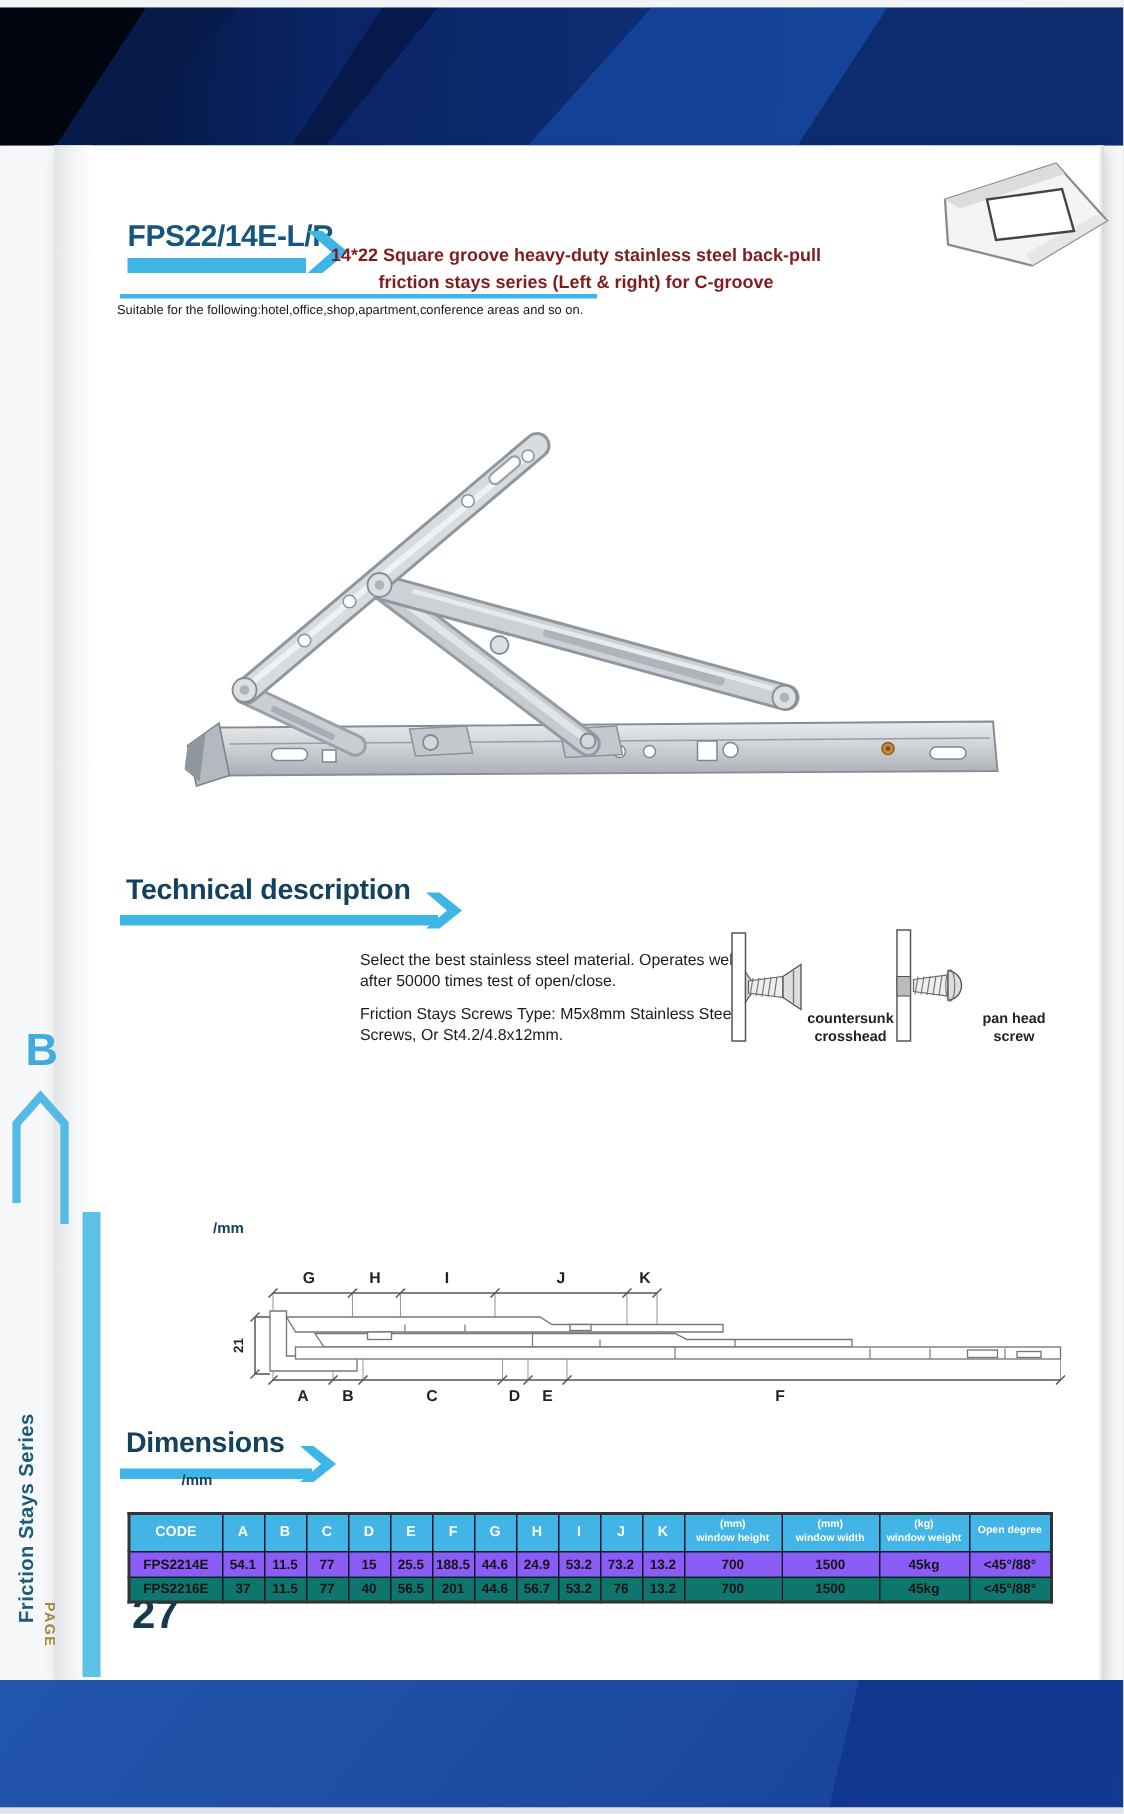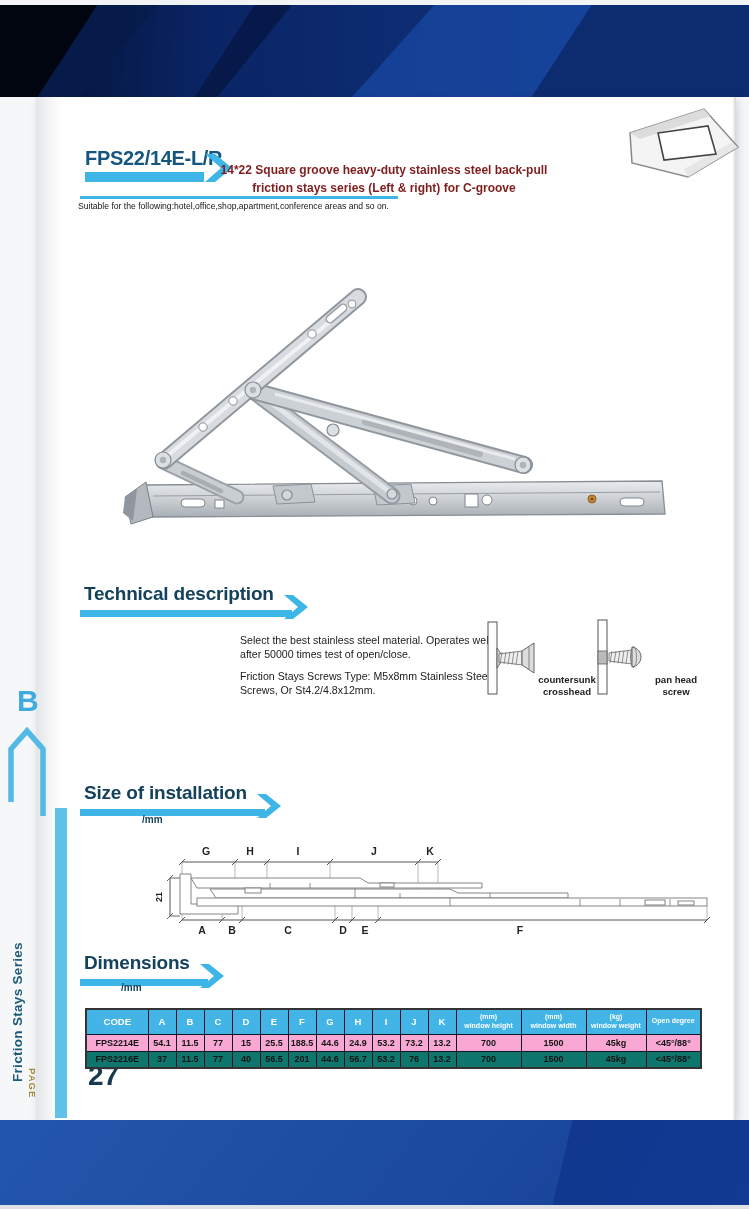--- a/index.html
+++ b/index.html
@@ -69,21 +69,21 @@
     font-weight:700; color:#a3893b; letter-spacing:1px; }
   .sb-num { position:absolute; left:88px; top:1060px; font-size:28px; font-weight:800; color:#16394f; }
 
   
   .dim-table { position:absolute; left:85px; top:1008px; width:615px; border-collapse:collapse;
     table-layout:fixed; border:2px solid #333; }
   .dim-table th, .dim-table td { border:1px solid #0f172a; text-align:center; vertical-align:middle; padding:0; }
   .dim-table thead th { background:#42b4e6; color:#fff; height:25px; }
   th.hb { font-size:9.5px; font-weight:700; }
   th.hs { font-size:7px; font-weight:600; line-height:1.25; white-space:pre-line; }
-  .dim-table td { height:17px; font-size:9px; font-weight:700; color:#141414; background:#f9a8d4; }
+  .dim-table td { height:17px; font-size:9px; font-weight:700; color:#141414; background:#8b5cf6; }
   tr.alt td { background:#0f766e; }
 
   .abs { position:absolute; }
   svg text { font-family:"Liberation Sans", sans-serif; }
 </style>
 </head>
 <body>
 
 <div class="stage">
 
@@ -219,27 +219,20 @@
 
   <div class="sb-b">B</div>
   <svg class="sb-chev" viewBox="0 0 44 94">
     <polyline points="6,80 6,27 22,9 38,27 38,94" fill="none" stroke="#53b9e5" stroke-width="5.5"></polyline>
   </svg>
   <div class="sb-bar"></div>
   <div class="sb-series">Friction Stays Series</div>
   <div class="sb-page">PAGE</div>
   <div class="sb-num">27</div>
 
-  <div class="sec" style="left:80px;top:782px">
-    <span class="sec-title">Size of installation</span>
-    <div class="sec-bar"></div>
-    <svg class="sec-chev" viewBox="0 0 24 28">
-      <polygon points="0,2 14,14 0,26 9,26 24,14 9,2" fill="#3db5e6"></polygon>
-    </svg>
-  </div>
   <div class="unit" style="left:142px;top:814px">/mm</div>
 
   <svg class="abs" style="left:150px;top:840px;width:565px;height:100px" viewBox="0 0 565 100">
 
     <path d="M32,22 V36 M85,22 V38 M117,22 V38 M180,22 V40 M268,22 V52 M288,22 V52" stroke="#999" stroke-width=".7" fill="none"></path>
     <path d="M32,80 V74 M72,80 V64 M92,80 V64 M185,80 V60 M202,80 V60 M228,80 V60 M557,80 V66" stroke="#999" stroke-width=".7" fill="none"></path>
 
     <line x1="32" y1="22" x2="288" y2="22" stroke="#555" stroke-width="1"></line>
     <path d="M29,25 L35,19 M82,25 L88,19 M114,25 L120,19 M177,25 L183,19 M265,25 L271,19 M285,25 L291,19" stroke="#555" stroke-width="1" fill="none"></path>
 

